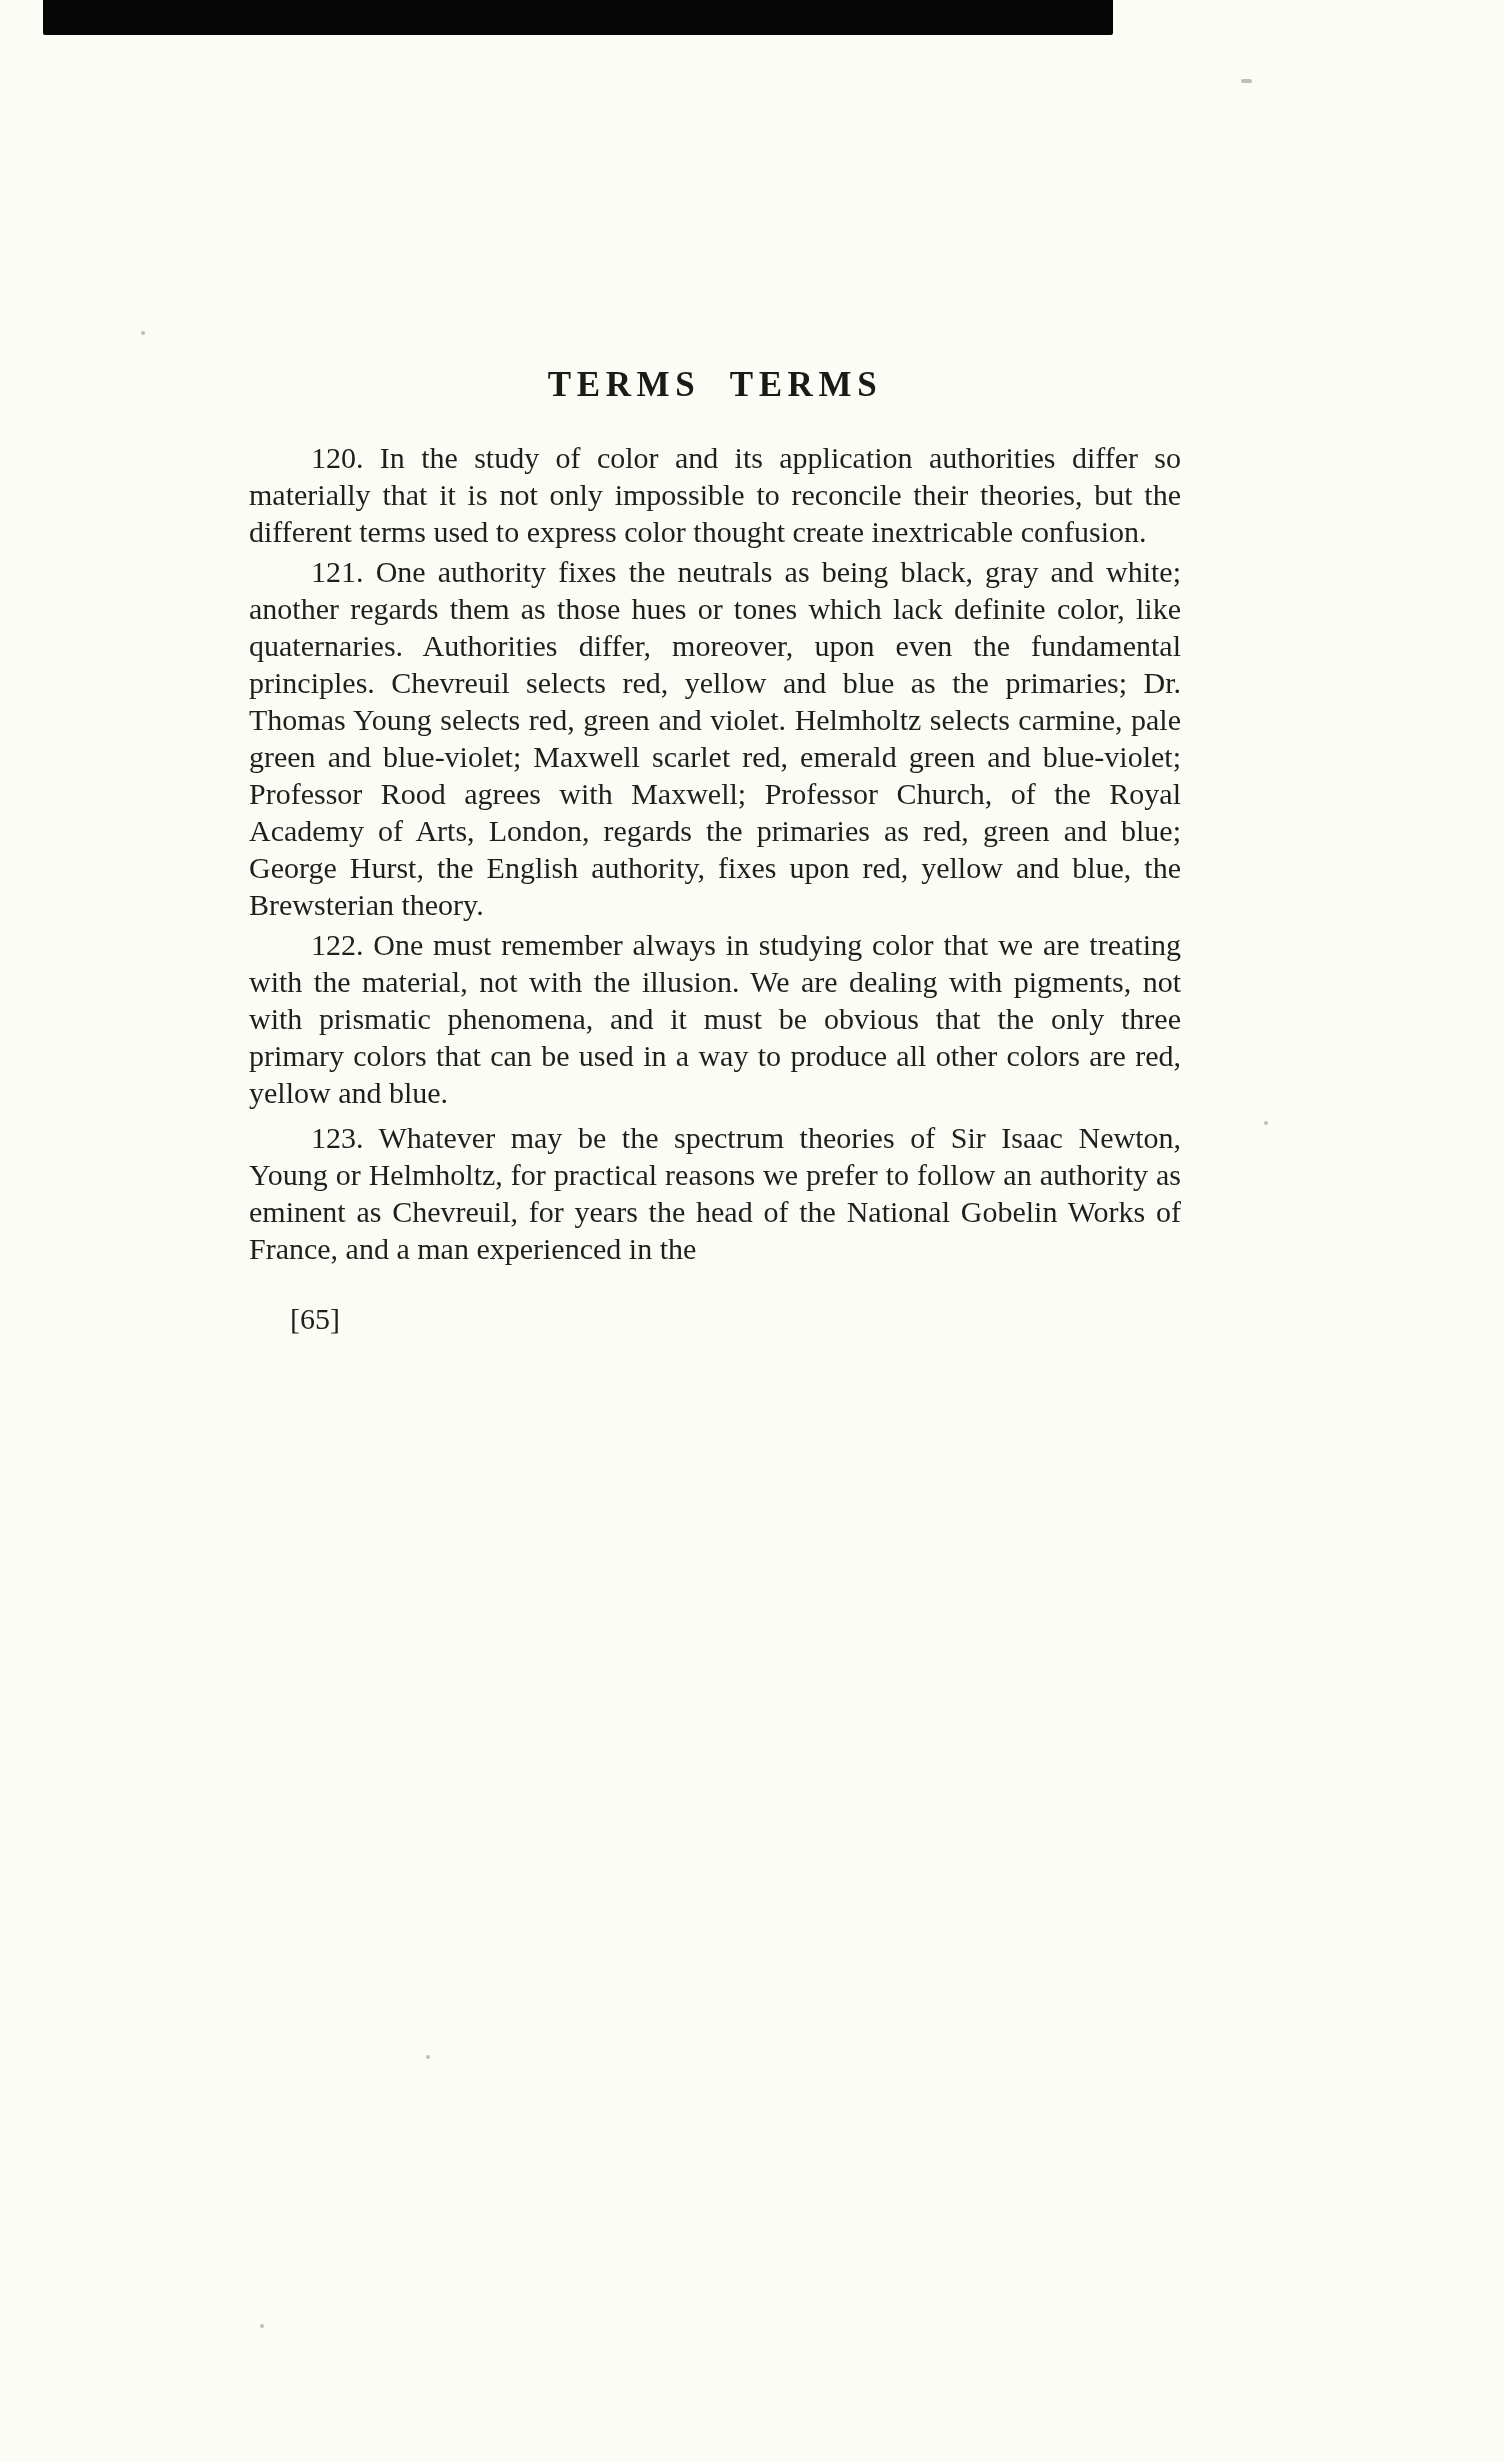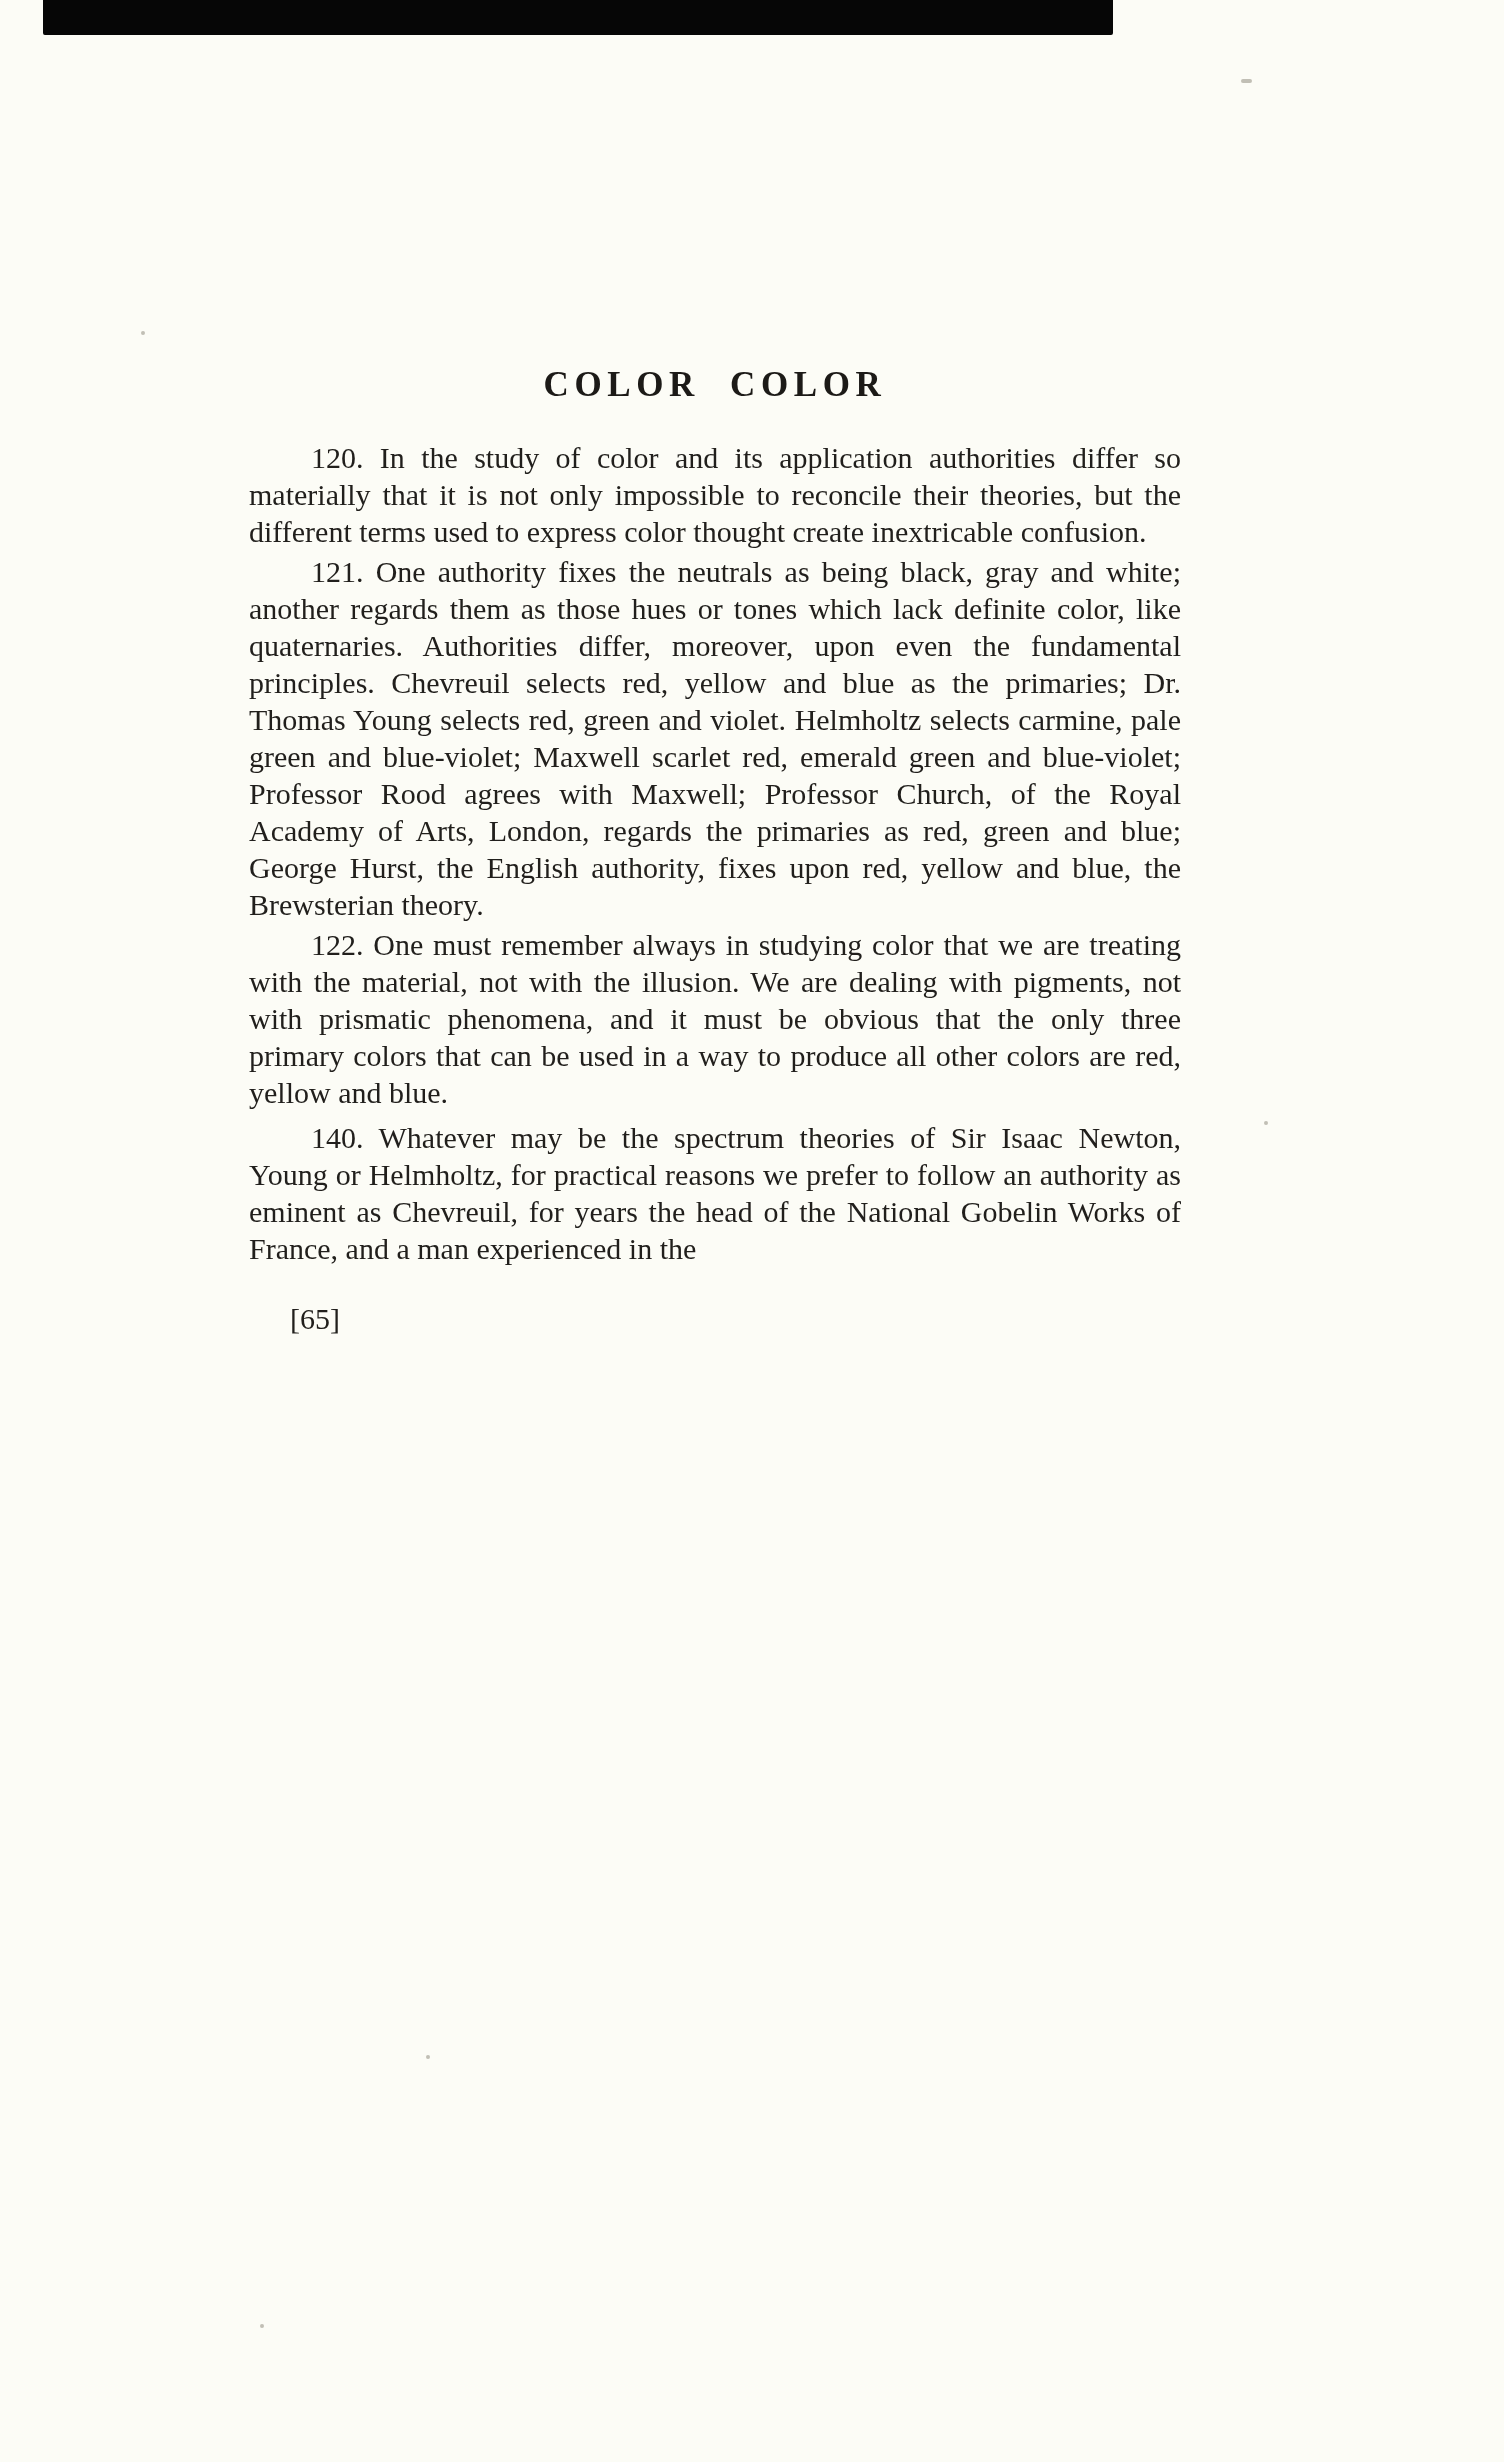--- a/index.html
+++ b/index.html
@@ -79,27 +79,27 @@
 
   <div class="scan-bar"></div>
 
   <div class="speck s1"></div>
   <div class="speck s2"></div>
   <div class="speck s3"></div>
   <div class="speck s4"></div>
   <div class="speck s5"></div>
 
   <div class="content">
-    <h1 class="title">COLOR COLOR</h1>
+    <h1 class="title">TERMS TERMS</h1>
 
     <p class="para">120. In the study of color and its application authorities differ so materially that it is not only impossible to reconcile their theories, but the different terms used to express color thought create inextricable confusion.</p>
 
     <p class="para">121. One authority fixes the neutrals as being black, gray and white; another regards them as those hues or tones which lack definite color, like quaternaries. Authorities differ, moreover, upon even the fundamental principles. Chevreuil selects red, yellow and blue as the primaries; Dr. Thomas Young selects red, green and violet. Helmholtz selects carmine, pale green and blue-violet; Maxwell scarlet red, emerald green and blue-violet; Professor Rood agrees with Maxwell; Professor Church, of the Royal Academy of Arts, London, regards the primaries as red, green and blue; George Hurst, the English authority, fixes upon red, yellow and blue, the Brewsterian theory.</p>
 
     <p class="para">122. One must remember always in studying color that we are treating with the material, not with the illusion. We are dealing with pigments, not with prismatic phenomena, and it must be obvious that the only three primary colors that can be used in a way to produce all other colors are red, yellow and blue.</p>
 
-    <p class="para extra-space">140. Whatever may be the spectrum theories of Sir Isaac Newton, Young or Helmholtz, for practical reasons we prefer to follow an authority as eminent as Chevreuil, for years the head of the National Gobelin Works of France, and a man experienced in the</p>
+    <p class="para extra-space">123. Whatever may be the spectrum theories of Sir Isaac Newton, Young or Helmholtz, for practical reasons we prefer to follow an authority as eminent as Chevreuil, for years the head of the National Gobelin Works of France, and a man experienced in the</p>
 
     <div class="page-number">[65]</div>
   </div>
 
 </div>
 
 
 </body></html>

